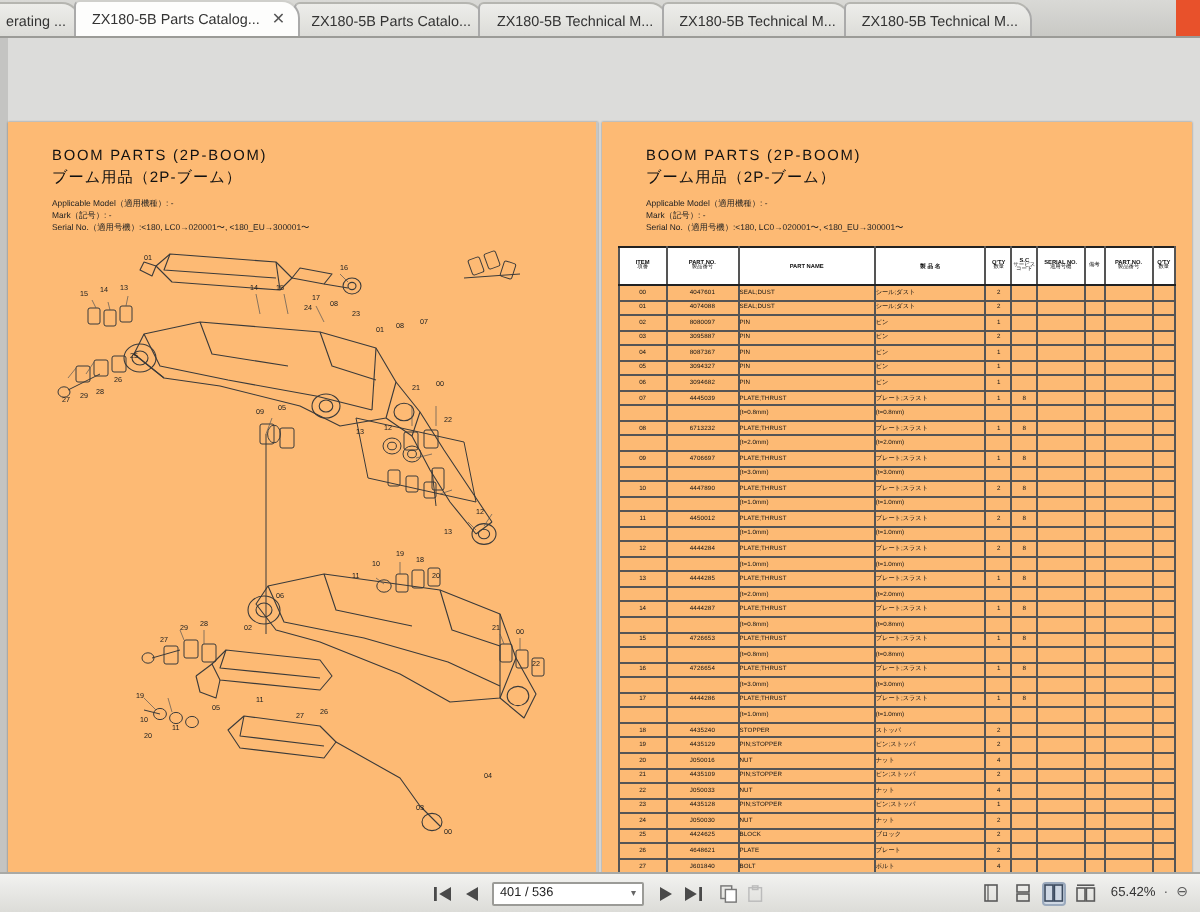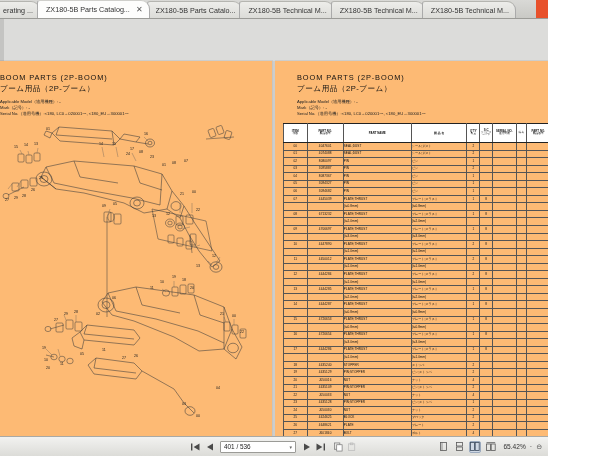--- a/index.html
+++ b/index.html
@@ -5,21 +5,21 @@
   * { box-sizing: border-box; }
   html, body {
     margin: 0; padding: 0;
     width: 600px; height: 456px;
     overflow: hidden;
     background: #ffffff;
     font-family: "Liberation Sans", sans-serif;
   }
   #app {
     position: relative;
-    width: 548px; height: 456px;
+    width: 600px; height: 456px;
     background: #e8e8e6;
     display: flex;
     flex-direction: column;
   }
 
   
   .tabbar {
     position: relative;
     height: 19px;
     background: linear-gradient(#d9d9d6, #c9c9c5);

